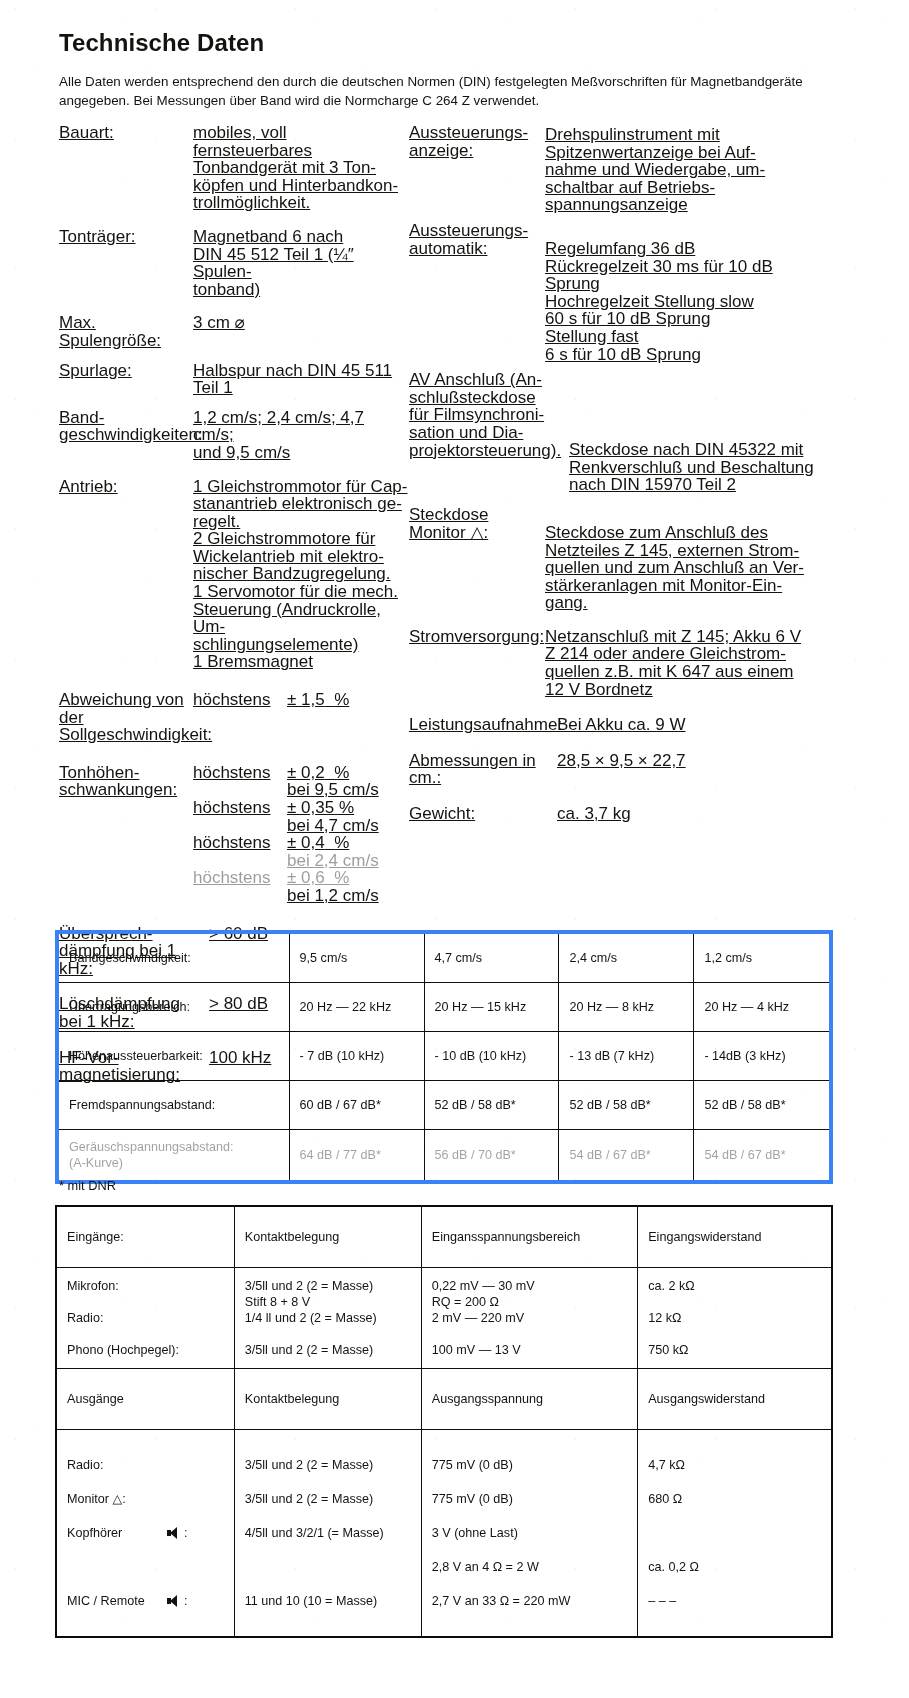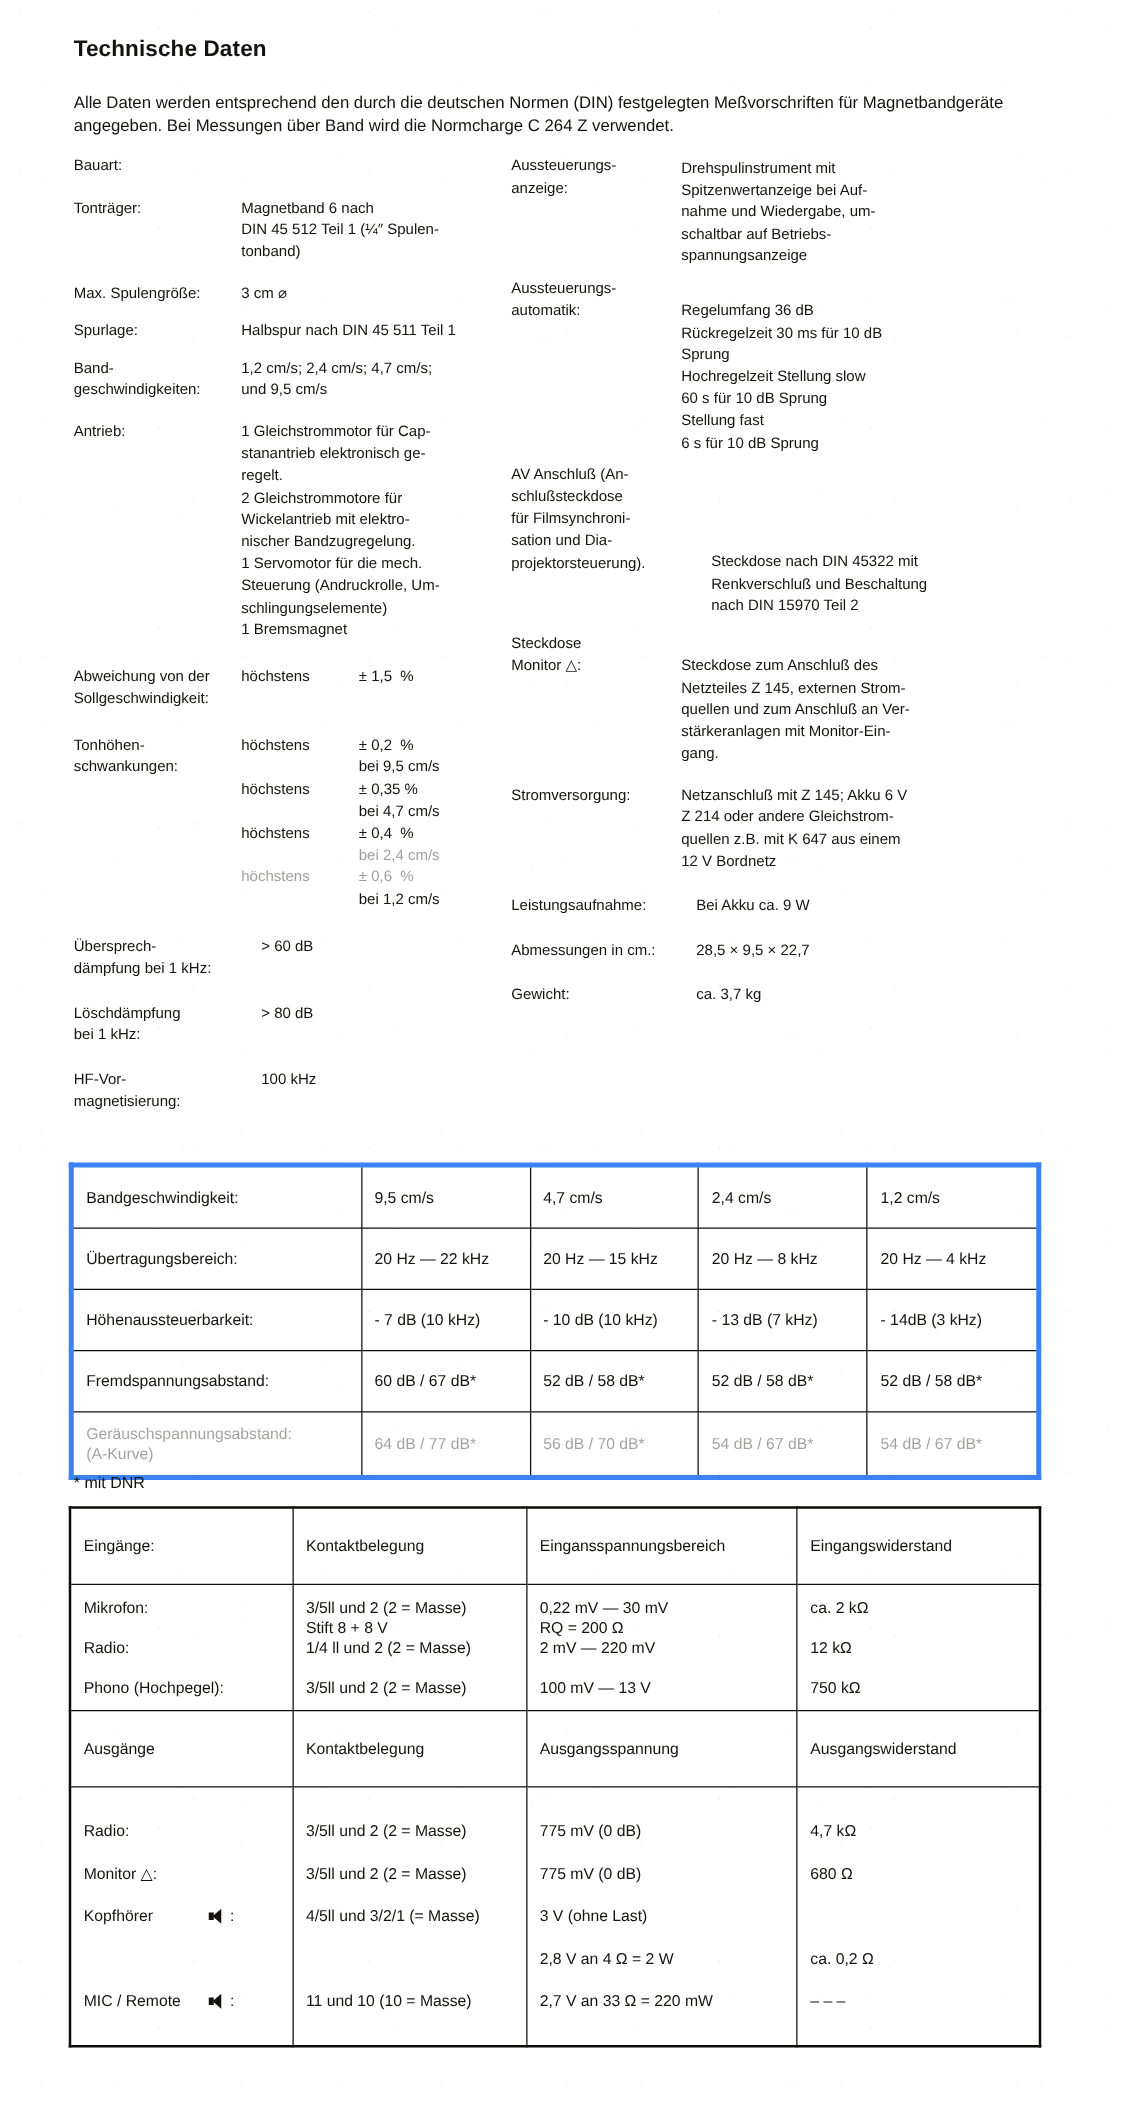--- a/index.html
+++ b/index.html
@@ -22,30 +22,30 @@
       radial-gradient(circle at 67% 14%, rgba(0,0,0,.08) 0.6px, transparent 1px),
       radial-gradient(circle at 33% 41%, rgba(0,0,0,.07) 0.6px, transparent 1px),
       radial-gradient(circle at 85% 63%, rgba(0,0,0,.08) 0.6px, transparent 1px),
       radial-gradient(circle at 21% 77%, rgba(0,0,0,.07) 0.6px, transparent 1px),
       radial-gradient(circle at 52% 91%, rgba(0,0,0,.06) 0.6px, transparent 1px);
     background-size:140px 130px,190px 160px,110px 170px,230px 150px,160px 190px,180px 140px;
   }
 
   h1.title{
     position:absolute;left:59px;top:29px;
-    font-size:18px;font-weight:bold;letter-spacing:.1px;margin:0;
+    font-size:24px;font-weight:bold;letter-spacing:.1px;margin:0;
   }
 
   .intro{
     position:absolute;left:59px;top:72px;width:790px;
     font-size:13.4px;line-height:19px;
   }
 
   
-  .spec{position:absolute;font-size:12px;line-height:17.6px;}
+  .spec{position:absolute;font-size:17px;line-height:17.6px;text-decoration:underline;}
   .colL{left:59px;top:124px;width:350px;}
   .colR{left:409px;top:124px;width:450px;}
 
   .row{display:flex;align-items:flex-start;}
   .lbl{flex:0 0 auto;white-space:pre-line;}
   .val{flex:1 1 auto;white-space:pre-line;}
 
   
   .colL .lbl{width:134px;}
   .colL .val{width:216px;}
@@ -104,20 +104,24 @@
 
   <h1 class="title">Technische Daten</h1>
 
   <div class="intro">Alle Daten werden entsprechend den durch die deutschen Normen (DIN) festgelegten Meßvorschriften für
 Magnetbandgeräte angegeben. Bei Messungen über Band wird die Normcharge C 264 Z verwendet.</div>
 
   <div class="spec colL">
 
     <div class="row">
       <div class="lbl">Bauart:</div>
+      <div class="val">mobiles, voll fernsteuerbares
+Tonbandgerät mit 3 Ton-
+köpfen und Hinterbandkon-
+trollmöglichkeit.</div>
     </div>
     <div class="gap16"></div>
 
     <div class="row">
       <div class="lbl">Tonträger:</div>
       <div class="val">Magnetband 6 nach
 DIN 45 512 Teil 1 (¼″ Spulen-
 tonband)</div>
     </div>
     <div class="gap16"></div>

